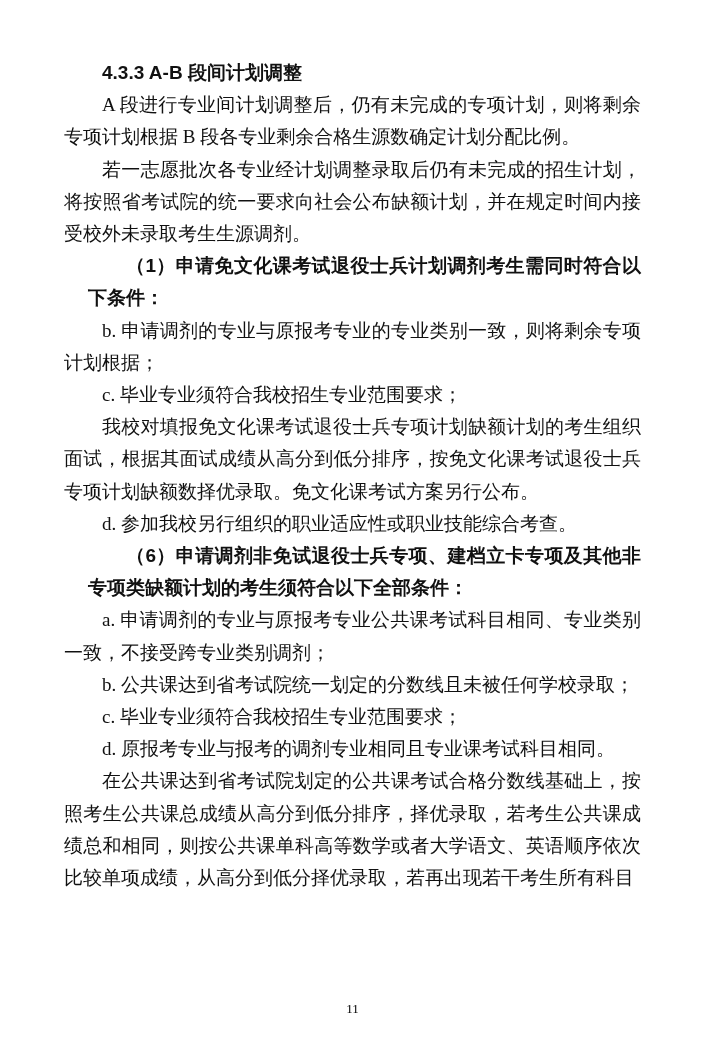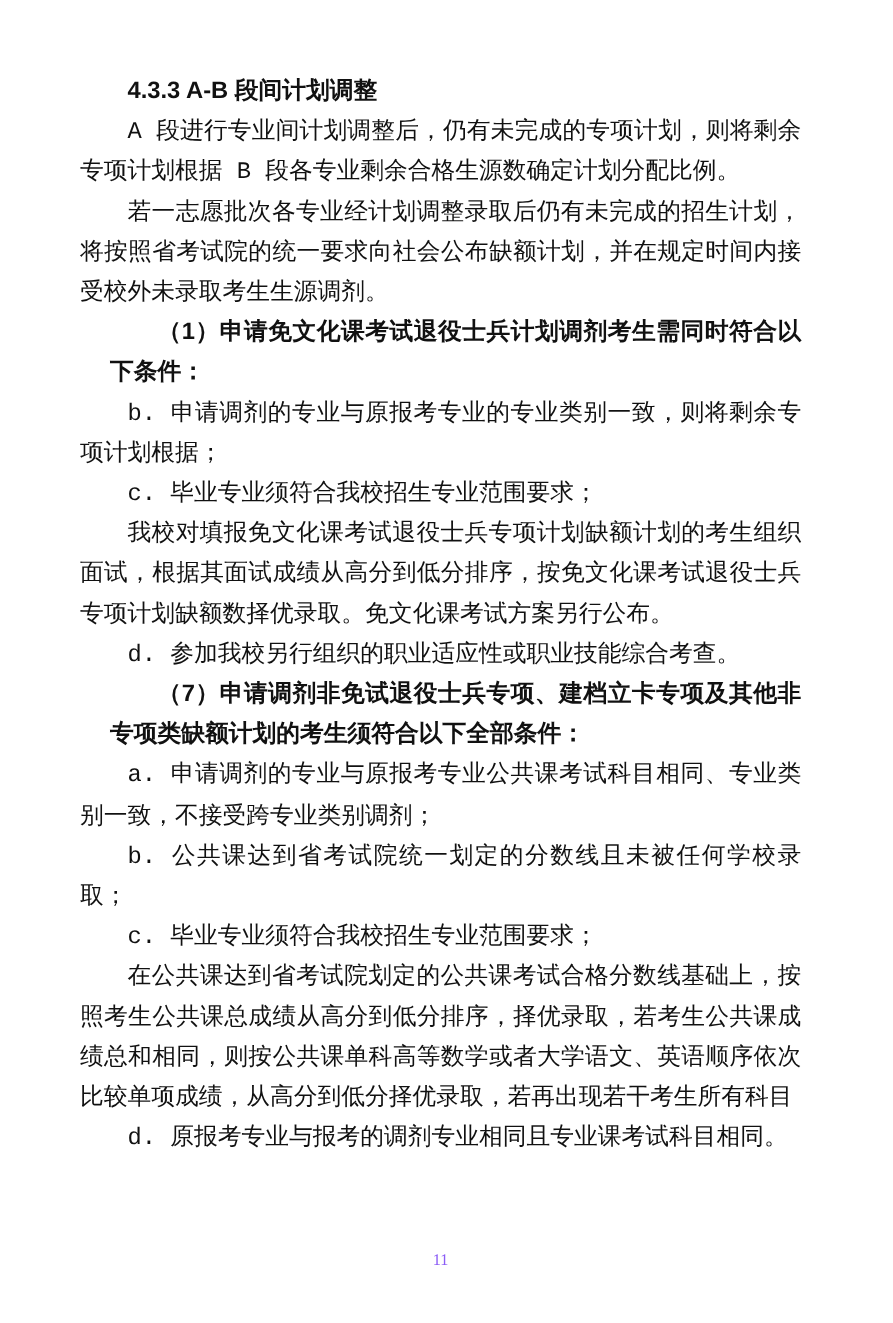--- a/index.html
+++ b/index.html
@@ -17,21 +17,21 @@
   }
   .content {
     position: absolute;
     top: 57px;
     left: 64px;
     width: 577px;
   }
   .block {
     margin: 0;
     padding: 0;
-    font-family: Liberation Mono, monospace;
+    font-family: Liberation Serif, serif;
     font-size: 19px;
     line-height: 32.2px;
     color: #111111;
     text-align: justify;
     text-justify: inter-ideograph;
     text-indent: 2em;
     word-break: break-all;
   }
   .block.heading {
     font-family: "Liberation Sans", "DejaVu Sans", sans-serif;
@@ -46,39 +46,39 @@
   .footer {
     position: absolute;
     top: 999px;
     left: 64px;
     width: 577px;
     text-align: center;
   }
   .pagenum {
     font-family: "Liberation Serif", "DejaVu Serif", serif;
     font-size: 13px;
-    color: #8b5cf6;
+    color: #000000;
   }
 </style>
 </head>
 <body>
 
 <div class="page">
   <main class="content" id="page-body">
       <p class="block heading">4.3.3 A-B 段间计划调整</p>
       <p class="block body">A 段进行专业间计划调整后，仍有未完成的专项计划，则将剩余专项计划根据 B 段各专业剩余合格生源数确定计划分配比例。</p>
       <p class="block body">若一志愿批次各专业经计划调整录取后仍有未完成的招生计划，将按照省考试院的统一要求向社会公布缺额计划，并在规定时间内接受校外未录取考生生源调剂。</p>
       <p class="block body-bold">（1）申请免文化课考试退役士兵计划调剂考生需同时符合以下条件：</p>
       <p class="block body">b. 申请调剂的专业与原报考专业的专业类别一致，则将剩余专项计划根据；</p>
       <p class="block body">c. 毕业专业须符合我校招生专业范围要求；</p>
       <p class="block body">我校对填报免文化课考试退役士兵专项计划缺额计划的考生组织面试，根据其面试成绩从高分到低分排序，按免文化课考试退役士兵专项计划缺额数择优录取。免文化课考试方案另行公布。</p>
       <p class="block body">d. 参加我校另行组织的职业适应性或职业技能综合考查。</p>
-      <p class="block body-bold">（7）申请调剂非免试退役士兵专项、建档立卡专项及其他非专项类缺额计划的考生须符合以下全部条件：</p>
+      <p class="block body-bold">（6）申请调剂非免试退役士兵专项、建档立卡专项及其他非专项类缺额计划的考生须符合以下全部条件：</p>
       <p class="block body">a. 申请调剂的专业与原报考专业公共课考试科目相同、专业类别一致，不接受跨专业类别调剂；</p>
       <p class="block body">b. 公共课达到省考试院统一划定的分数线且未被任何学校录取；</p>
       <p class="block body">c. 毕业专业须符合我校招生专业范围要求；</p>
+      <p class="block body">d. 原报考专业与报考的调剂专业相同且专业课考试科目相同。</p>
       <p class="block body">在公共课达到省考试院划定的公共课考试合格分数线基础上，按照考生公共课总成绩从高分到低分排序，择优录取，若考生公共课成绩总和相同，则按公共课单科高等数学或者大学语文、英语顺序依次比较单项成绩，从高分到低分择优录取，若再出现若干考生所有科目</p>
-      <p class="block body">d. 原报考专业与报考的调剂专业相同且专业课考试科目相同。</p>
     </main>
   <footer class="footer">
     <span class="pagenum">11</span>
   </footer>
 </div>
 
 </body></html>

